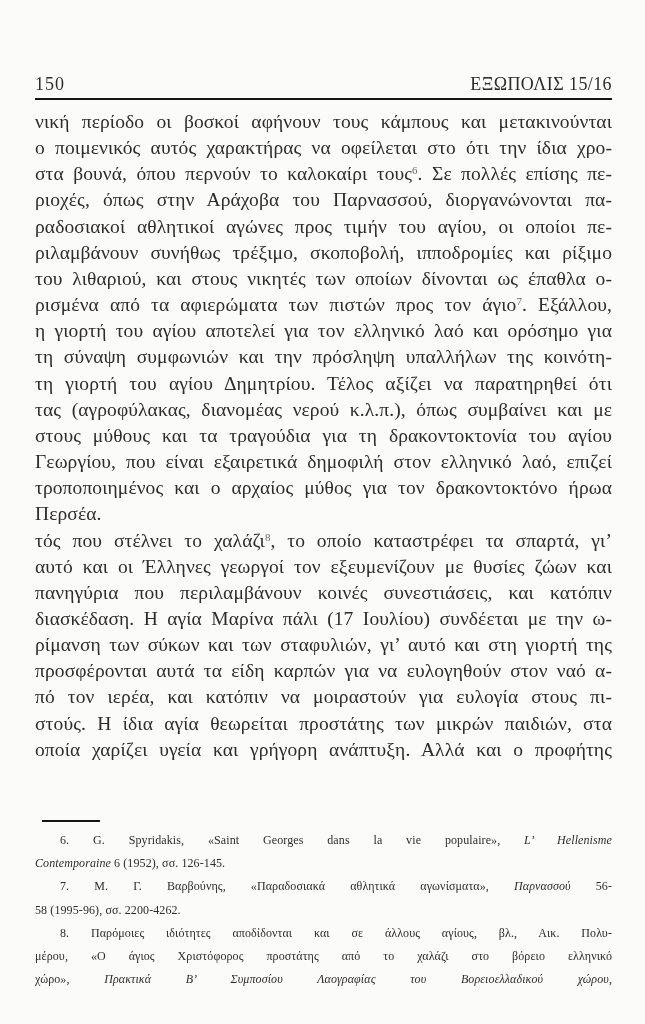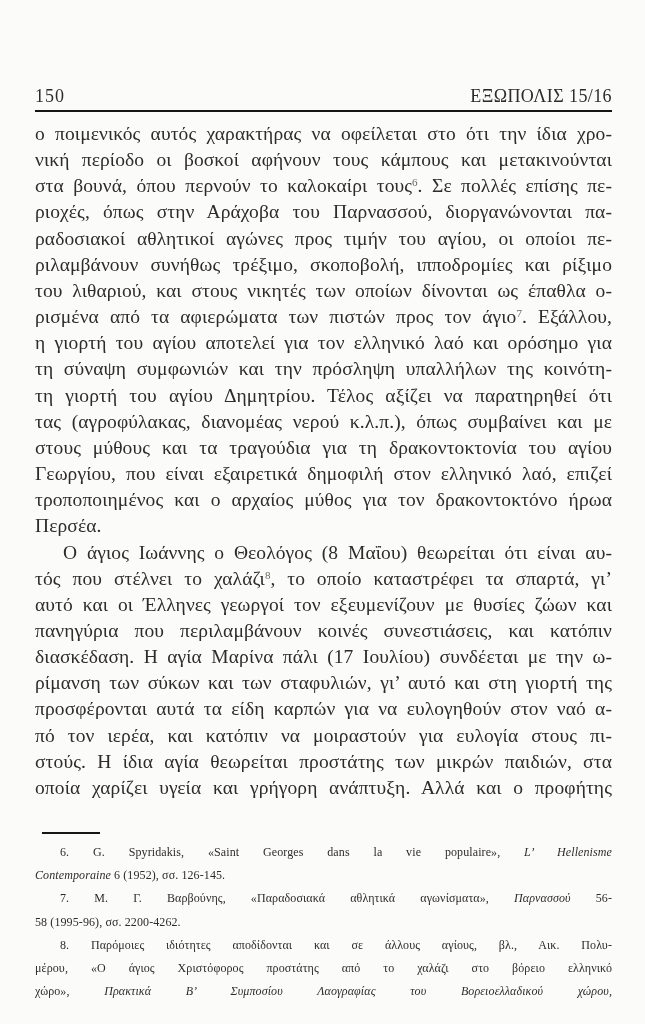--- a/index.html
+++ b/index.html
@@ -8,21 +8,21 @@
     --rule:#171512;
   }
   *{margin:0;padding:0;box-sizing:border-box;}
   html,body{background:#ffffff;}
   body{
     width:645px;height:1024px;overflow:hidden;position:relative;
     background:var(--paper);
     font-family:"Liberation Serif","DejaVu Serif",serif;
     color:var(--ink);
   }
-  .page{position:absolute;inset:0;margin-top:12px;}
+  .page{position:absolute;inset:0;}
 
   
   .running-head{
     position:absolute;top:74px;left:35px;right:33px;
     display:flex;justify-content:space-between;align-items:flex-end;
     font-size:18px;letter-spacing:.4px;
     border-bottom:2.5px solid var(--rule);
     padding-bottom:3px;
   }
   .running-head .pageno{letter-spacing:1px;}
@@ -57,37 +57,36 @@
 <body>
 
 <div class="page">
 
   <div class="running-head">
     <span class="pageno">150</span>
     <span class="journal">ΕΞΩΠΟΛΙΣ 15/16</span>
   </div>
 
   <div class="bodytext">
+      <div class="line just"><span>νική περίοδο οι βοσκοί αφήνουν τους κάμπους και μετακινούνται</span></div>
       <div class="line just"><span>ο ποιμενικός αυτός χαρακτήρας να οφείλεται στο ότι την ίδια χρο-</span></div>
-      <div class="line just"><span>νική περίοδο οι βοσκοί αφήνουν τους κάμπους και μετακινούνται</span></div>
       <div class="line just"><span>στα βουνά, όπου περνούν το καλοκαίρι τους</span><sup>6</sup><span>. Σε πολλές επίσης πε-</span></div>
       <div class="line just"><span>ριοχές, όπως στην Αράχοβα του Παρνασσού, διοργανώνονται πα-</span></div>
       <div class="line just"><span>ραδοσιακοί αθλητικοί αγώνες προς τιμήν του αγίου, οι οποίοι πε-</span></div>
       <div class="line just"><span>ριλαμβάνουν συνήθως τρέξιμο, σκοποβολή, ιπποδρομίες και ρίξιμο</span></div>
       <div class="line just"><span>του λιθαριού, και στους νικητές των οποίων δίνονται ως έπαθλα ο-</span></div>
       <div class="line just"><span>ρισμένα από τα αφιερώματα των πιστών προς τον άγιο</span><sup>7</sup><span>. Εξάλλου,</span></div>
       <div class="line just"><span>η γιορτή του αγίου αποτελεί για τον ελληνικό λαό και ορόσημο για</span></div>
       <div class="line just"><span>τη σύναψη συμφωνιών και την πρόσληψη υπαλλήλων της κοινότη-</span></div>
       <div class="line just"><span>τη γιορτή του αγίου Δημητρίου. Τέλος αξίζει να παρατηρηθεί ότι</span></div>
       <div class="line just"><span>τας (αγροφύλακας, διανομέας νερού κ.λ.π.), όπως συμβαίνει και με</span></div>
       <div class="line just"><span>στους μύθους και τα τραγούδια για τη δρακοντοκτονία του αγίου</span></div>
       <div class="line just"><span>Γεωργίου, που είναι εξαιρετικά δημοφιλή στον ελληνικό λαό, επιζεί</span></div>
       <div class="line just"><span>τροποποιημένος και ο αρχαίος μύθος για τον δρακοντοκτόνο ήρωα</span></div>
       <div class="line"><span>Περσέα.</span></div>
-      <div class="line just ind"><span>Ο άγιος Ιωάννης ο Θεολόγος (8 Μαΐου) θεωρείται ότι είναι αυ-</span></div>
       <div class="line just"><span>τός που στέλνει το χαλάζι</span><sup>8</sup><span>, το οποίο καταστρέφει τα σπαρτά, γι’</span></div>
       <div class="line just"><span>αυτό και οι Έλληνες γεωργοί τον εξευμενίζουν με θυσίες ζώων και</span></div>
       <div class="line just"><span>πανηγύρια που περιλαμβάνουν κοινές συνεστιάσεις, και κατόπιν</span></div>
       <div class="line just"><span>διασκέδαση. Η αγία Μαρίνα πάλι (17 Ιουλίου) συνδέεται με την ω-</span></div>
       <div class="line just"><span>ρίμανση των σύκων και των σταφυλιών, γι’ αυτό και στη γιορτή της</span></div>
       <div class="line just"><span>προσφέρονται αυτά τα είδη καρπών για να ευλογηθούν στον ναό α-</span></div>
       <div class="line just"><span>πό τον ιερέα, και κατόπιν να μοιραστούν για ευλογία στους πι-</span></div>
       <div class="line just"><span>στούς. Η ίδια αγία θεωρείται προστάτης των μικρών παιδιών, στα</span></div>
       <div class="line just"><span>οποία χαρίζει υγεία και γρήγορη ανάπτυξη. Αλλά και ο προφήτης</span></div>
     </div>

